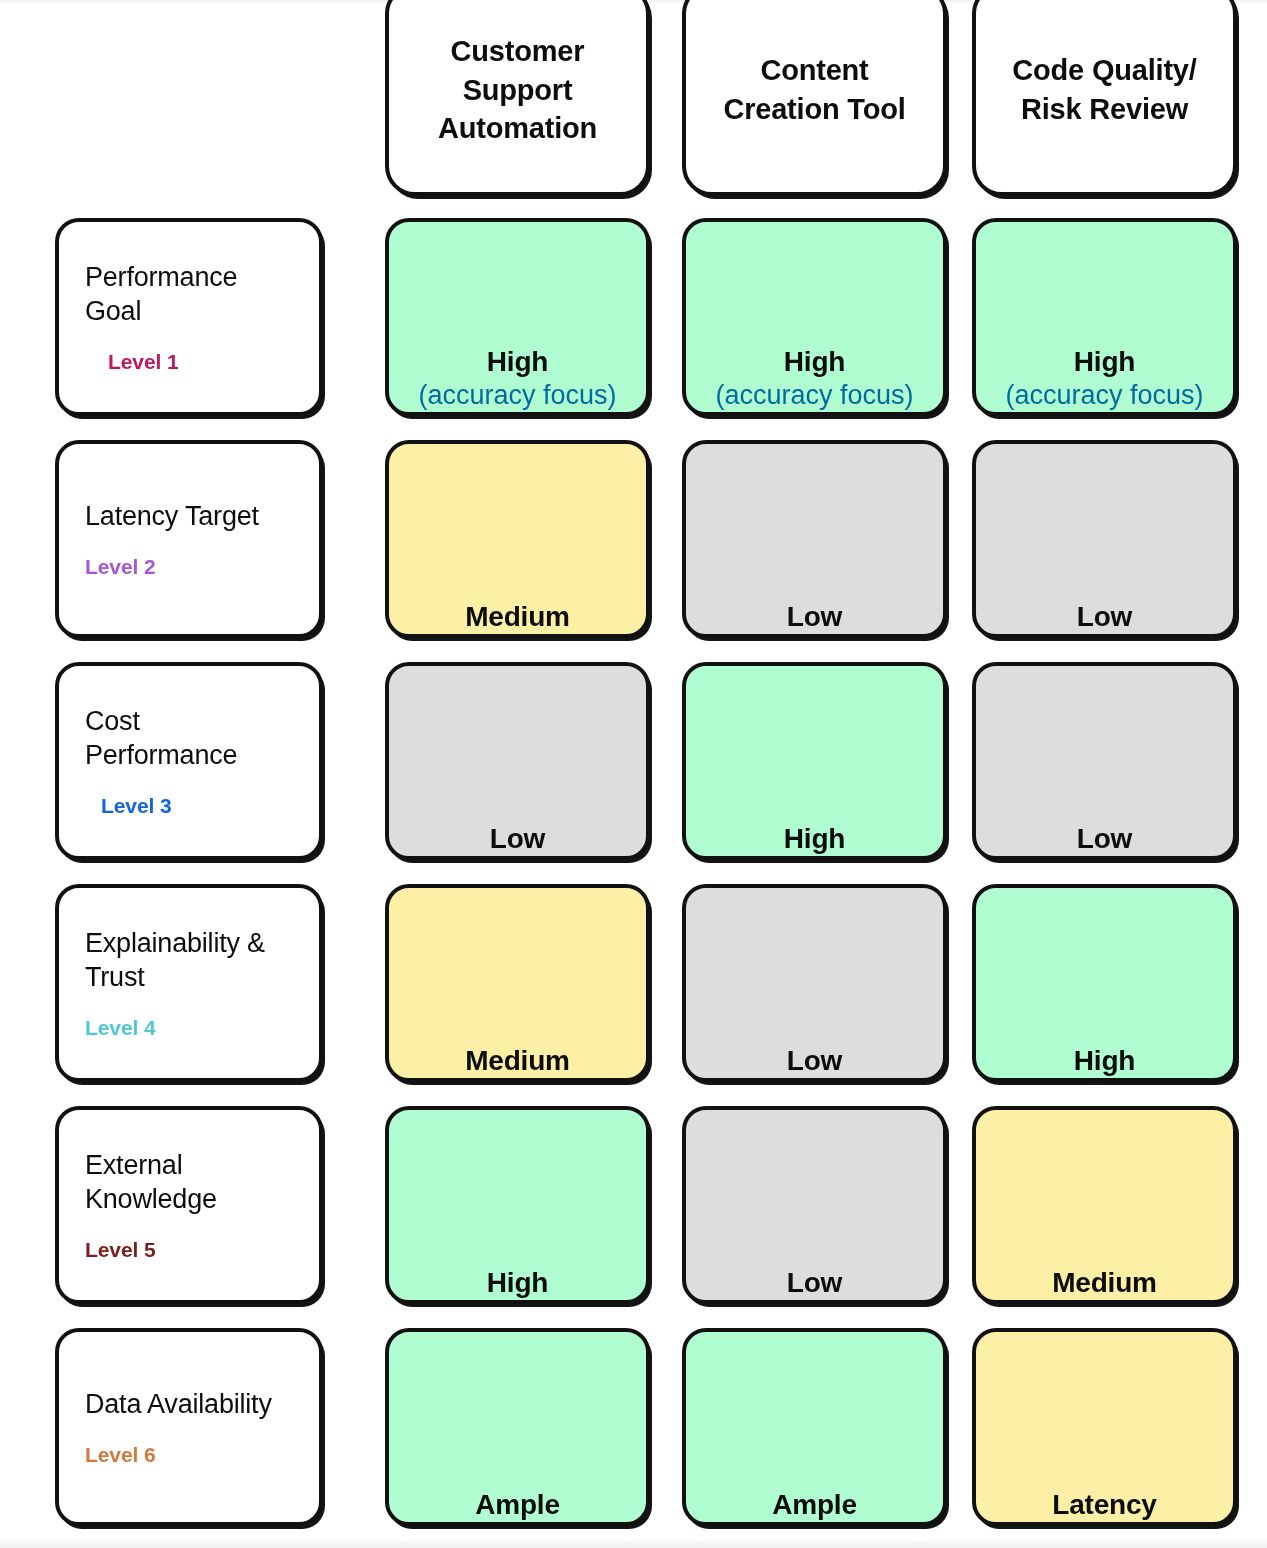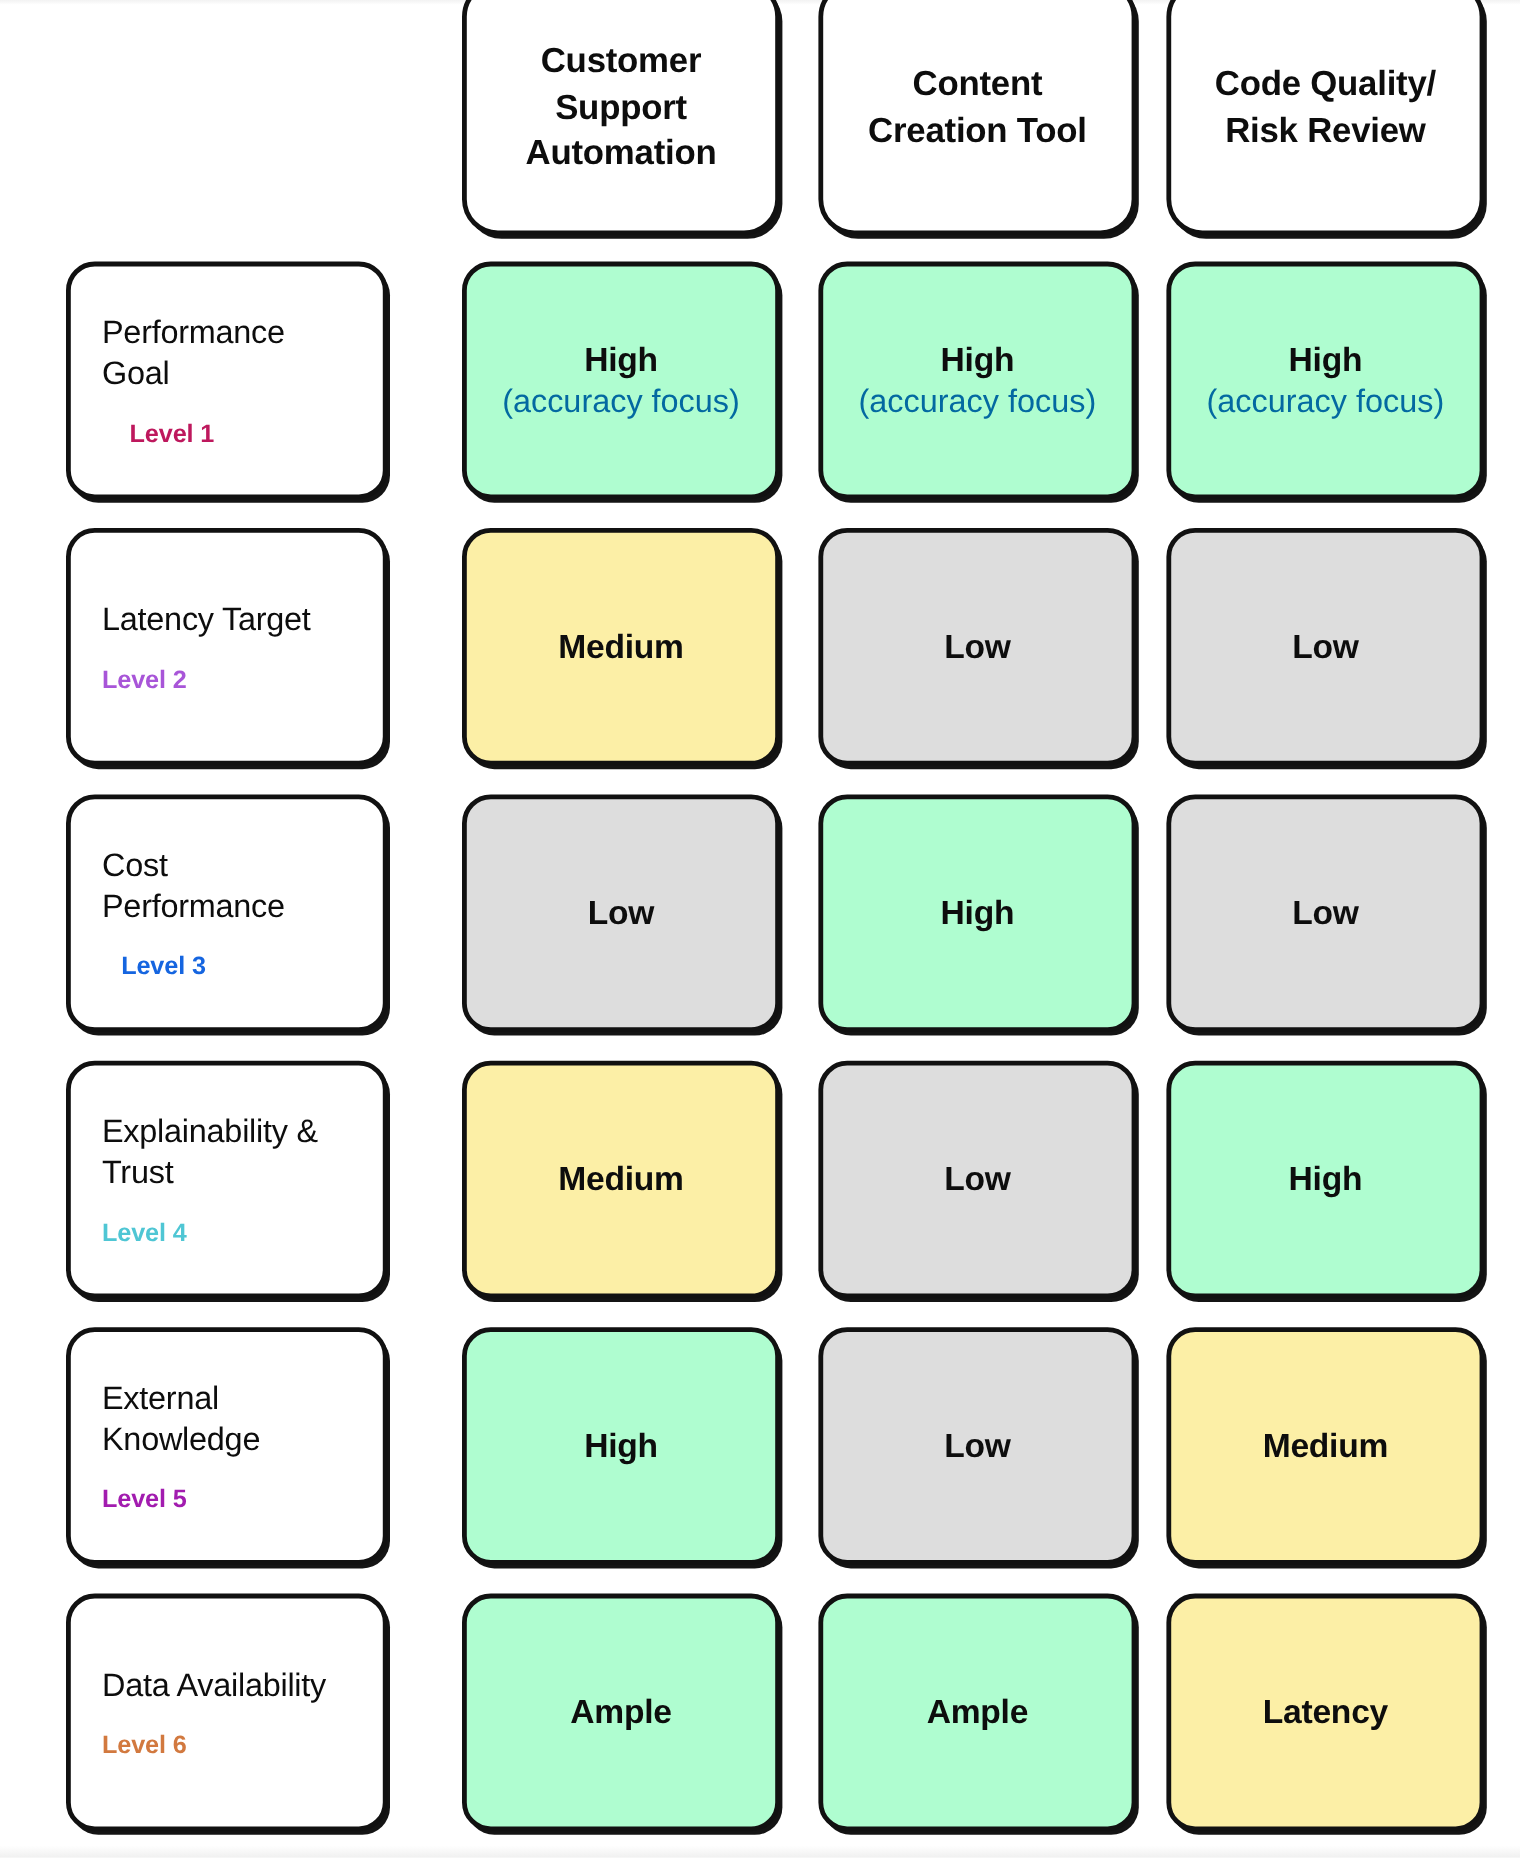--- a/index.html
+++ b/index.html
@@ -114,21 +114,21 @@
     font-size: 21px;
     font-weight: 700;
     letter-spacing: -0.1px;
   }
 
   
   .value-box {
     width: 265px;
     height: 198px;
     align-items: center;
-    justify-content: center;
+    justify-content: flex-end;
     text-align: center;
     border-radius: 24px;
   }
   .value-main {
     font-size: 28px;
     font-weight: 700;
     color: #0d0d0d;
     line-height: 1.22;
     letter-spacing: -0.2px;
   }
@@ -258,21 +258,21 @@
       </div>
     </div>
     <div class="cell-slot">
       <div class="box value-box fill-green">
         <div class="value-main">High</div>
       </div>
     </div>
     <div class="cell-slot">
       <div class="box rowlabel-box fill-white">
         <div class="rowlabel-title">External Knowledge</div>
-        <div class="rowlabel-level" style="color: #a21caf;">Level 5</div>
+        <div class="rowlabel-level" style="color: #7f1d1d;">Level 5</div>
       </div>
     </div>
     <div class="cell-slot">
       <div class="box value-box fill-green">
         <div class="value-main">High</div>
       </div>
     </div>
     <div class="cell-slot">
       <div class="box value-box fill-gray">
         <div class="value-main">Low</div>

